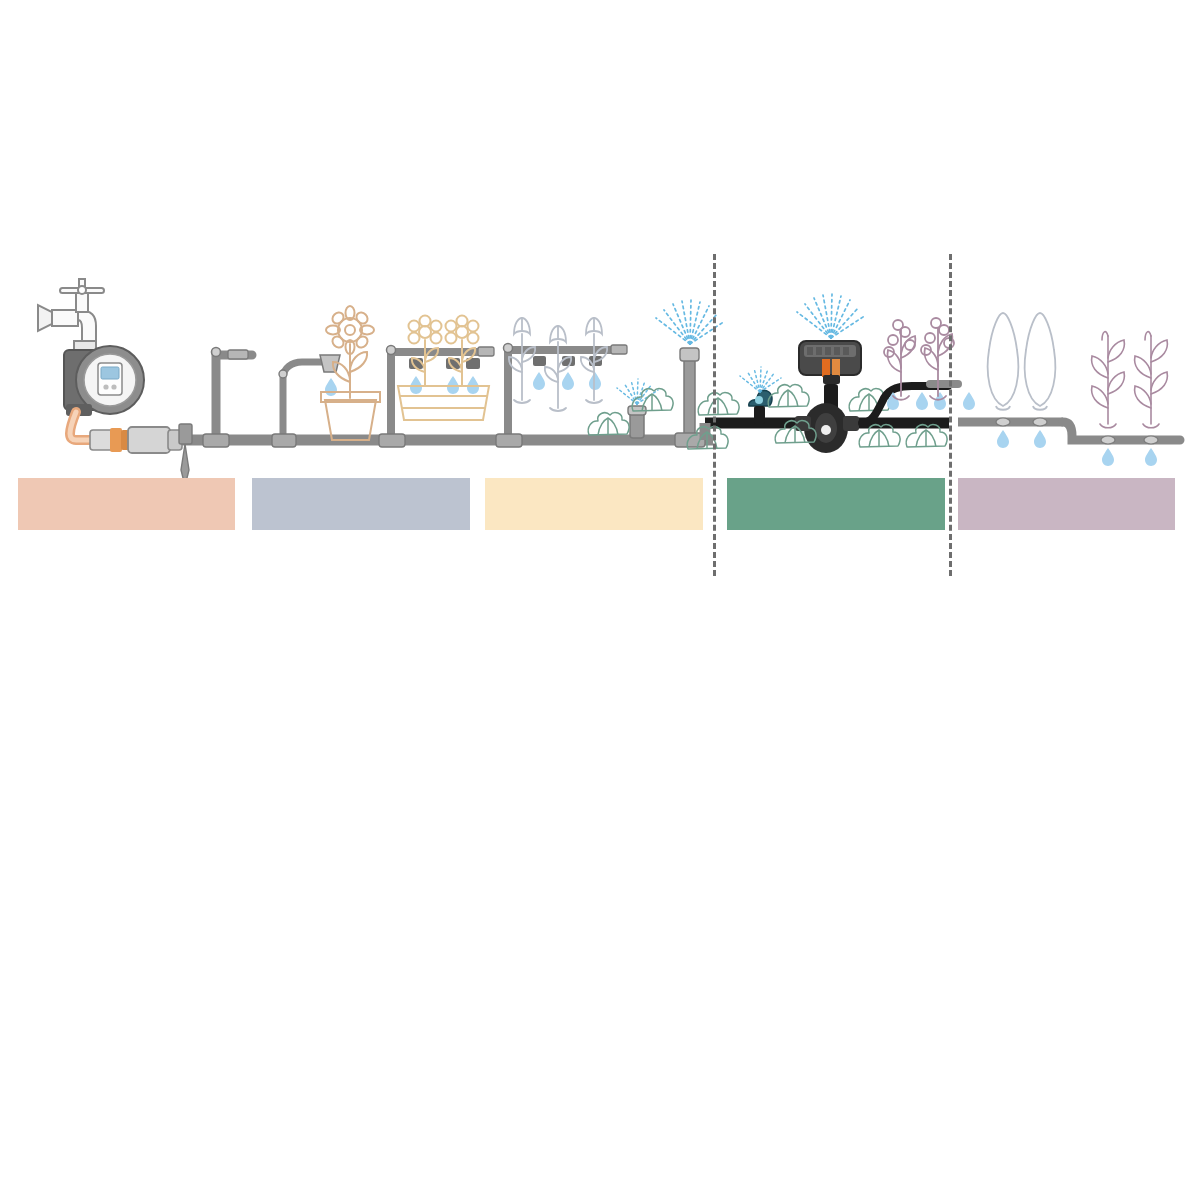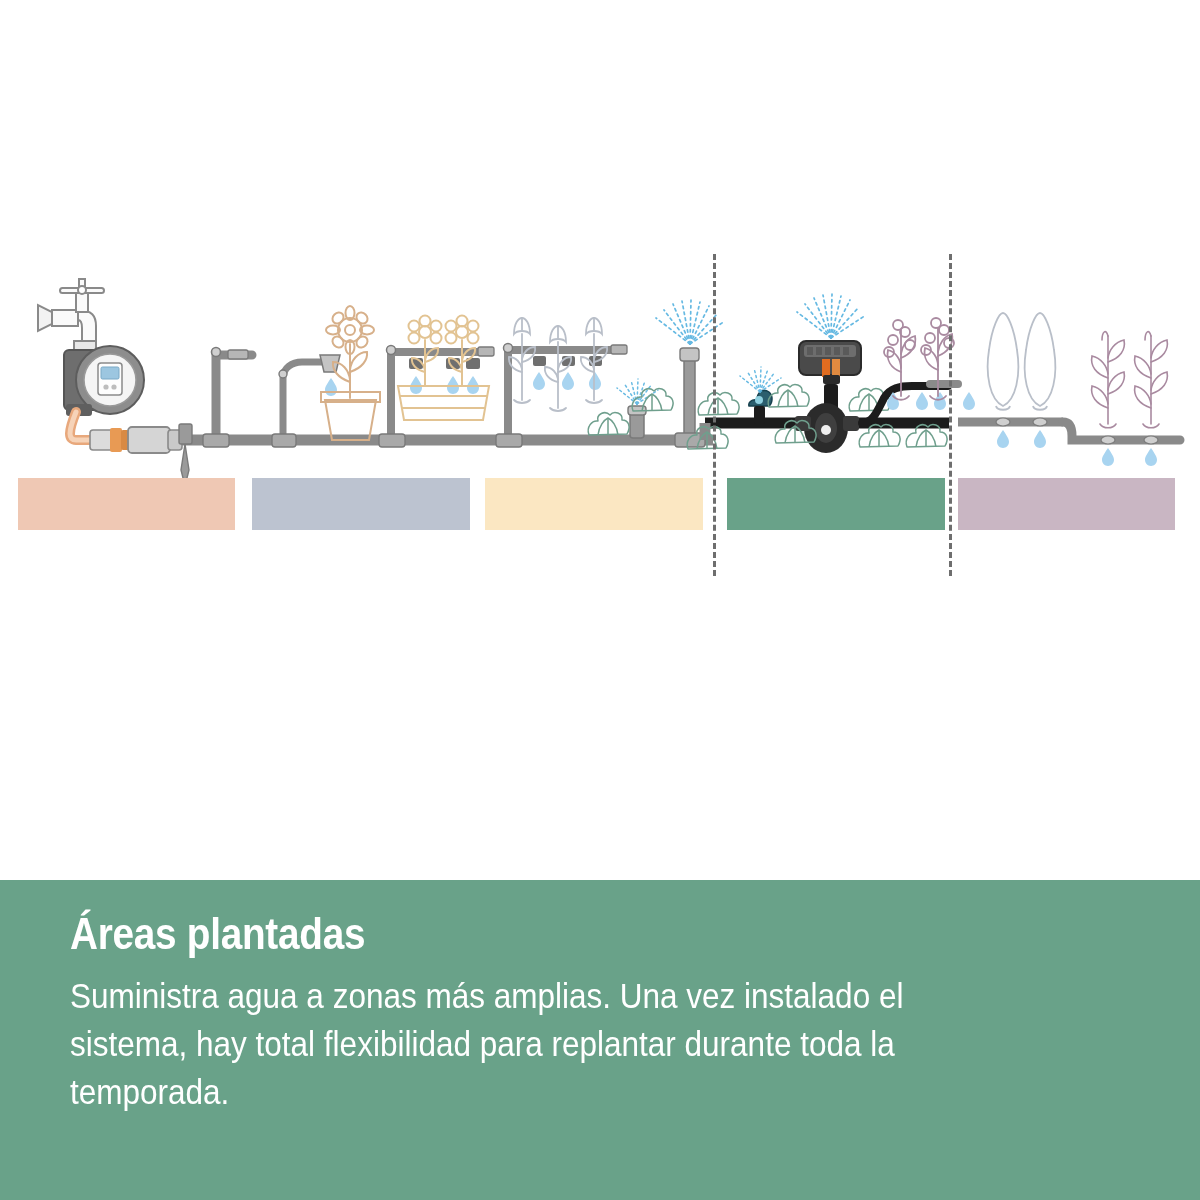--- a/index.html
+++ b/index.html
@@ -408,20 +408,14 @@
         <div class="zone-bar active" style="left: 727px; width: 218px; background: rgb(105, 162, 137);"></div>
         <div class="zone-bar" style="left: 958px; width: 217px; background: rgb(201, 182, 195);"></div>
       </div>
 
     <div id="zone-dividers">
         <div class="zone-divider" style="left: 713px;"></div>
         <div class="zone-divider" style="left: 949px;"></div>
       </div>
   </div>
 
-  <div id="footer" style="background: rgb(105, 162, 137);">
-    <div id="footer-inner">
-      <div id="footer-title" style="color: rgb(255, 255, 255);">Áreas plantadas</div>
-      <div id="footer-body" style="color: rgb(255, 255, 255);">Suministra agua a zonas más amplias. Una vez instalado el sistema, hay total flexibilidad para replantar durante toda la temporada.</div>
-    </div>
-  </div>
 
 </div>
 
 </body></html>

